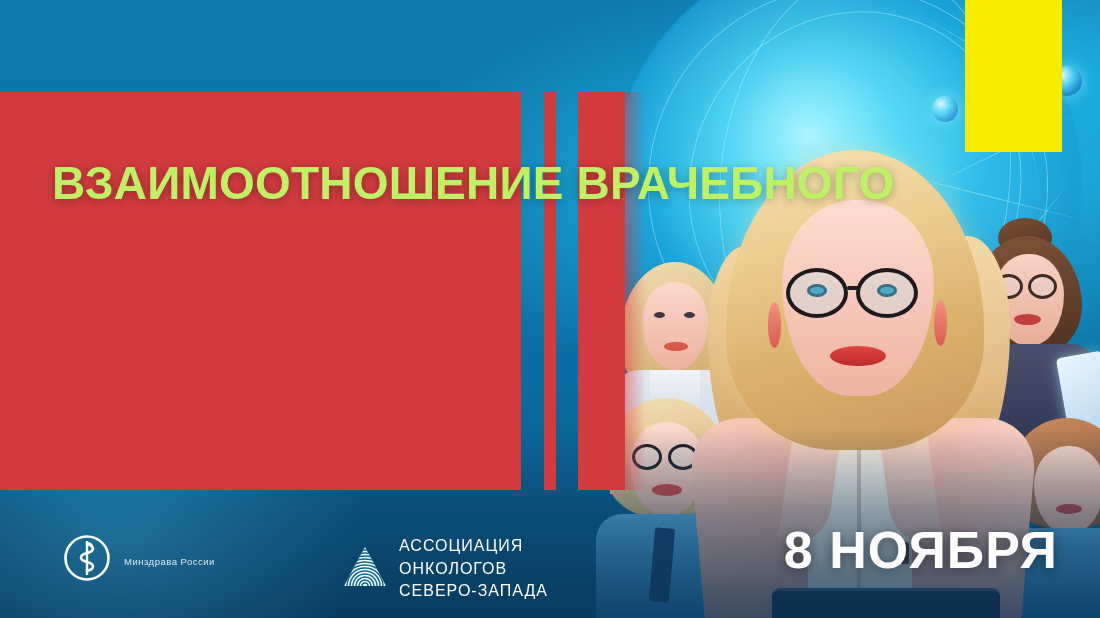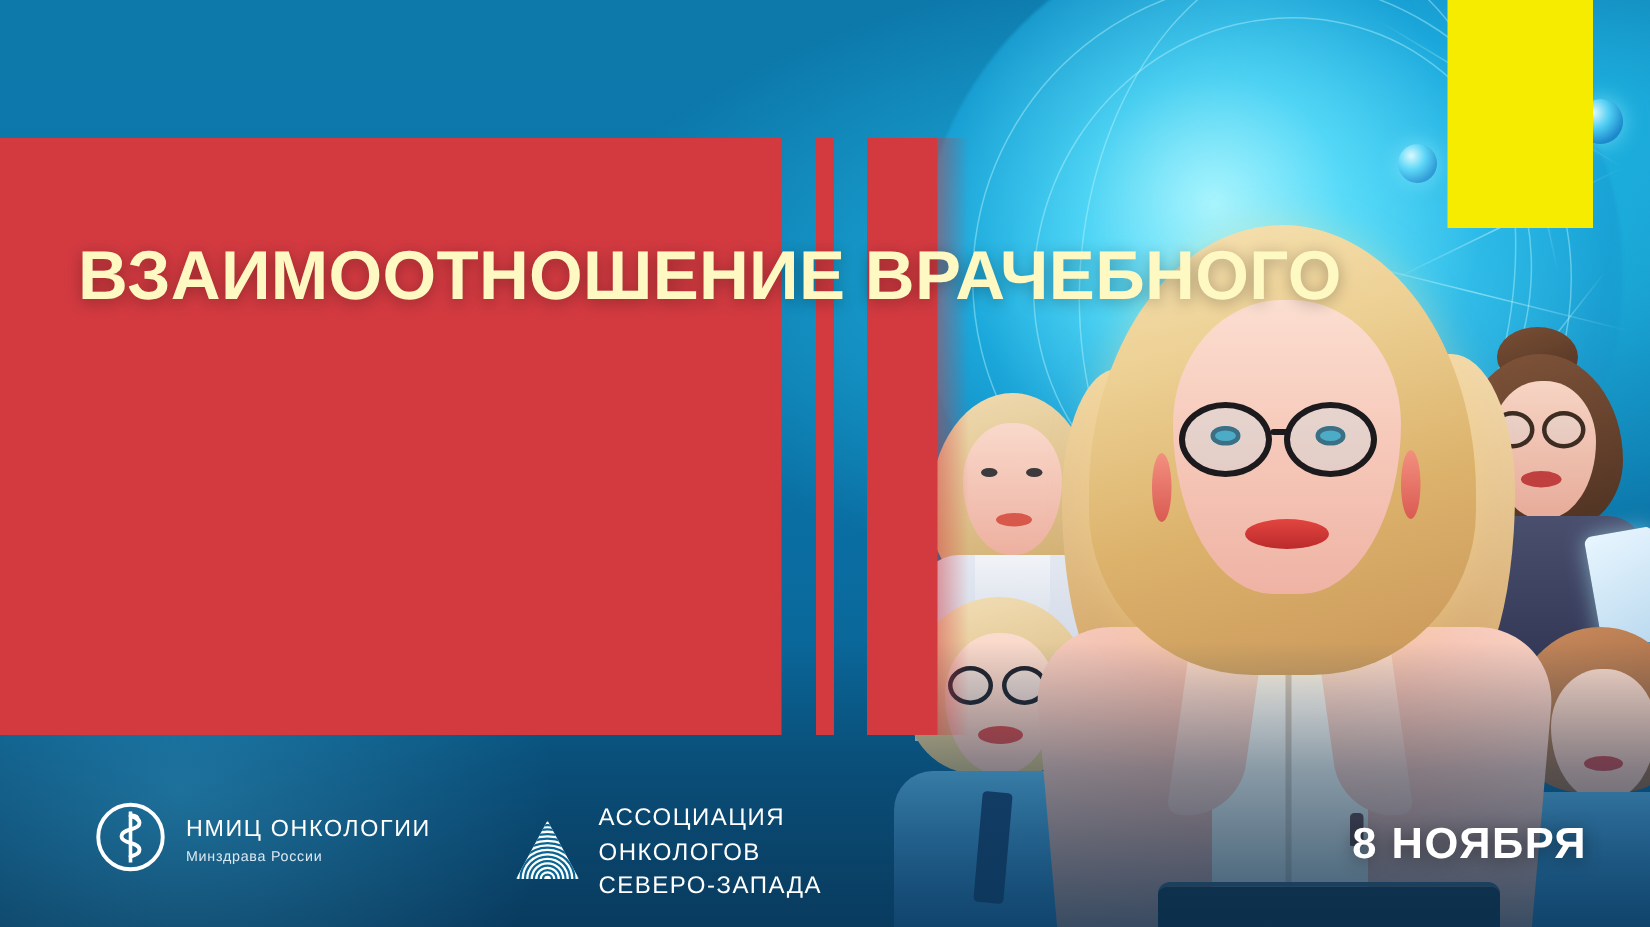--- a/index.html
+++ b/index.html
@@ -180,32 +180,32 @@
     position:absolute;left:600px;top:92px;width:46px;height:398px;
     background:linear-gradient(90deg, rgba(210,58,64,1) 0%, rgba(210,58,64,.55) 45%, rgba(210,58,64,0) 100%);
   }
 
   
   .yellow-block{position:absolute;left:965px;top:0;width:97px;height:152px;background:#f5ec00;}
 
   
   .title{
     position:absolute;left:52px;top:155px;width:880px;
-    color:#fef9c3;font-weight:700;font-size:46px;line-height:1.23;
+    color:#bef264;font-weight:700;font-size:46px;line-height:1.23;
     letter-spacing:.2px;text-transform:uppercase;
     text-shadow:0 2px 10px rgba(0,0,0,.30);
   }
   .title .ln{display:block;white-space:nowrap;}
   .kicker{
     position:absolute;left:56px;top:394px;
     color:#fff;font-size:22px;letter-spacing:1.6px;text-transform:uppercase;
   }
   .date{
     position:absolute;right:42px;bottom:38px;
-    color:#fff;font-weight:700;font-size:29px;letter-spacing:1px;text-transform:uppercase;
+    color:#fff;font-weight:700;font-size:52px;letter-spacing:1px;text-transform:uppercase;
     text-shadow:0 2px 12px rgba(0,0,0,.45);
   }
 
   
   .logo{position:absolute;display:flex;align-items:center;gap:12px;}
   .logo-nmic{left:62px;top:533px;}
   .logo-assoc{left:342px;top:535px;gap:11px;}
   .logo-txt{color:#fff;}
   .logo-nmic .l1,.logo-nmic .l2{font-size:15.5px;letter-spacing:1.1px;line-height:1.22;text-transform:uppercase;font-weight:400;}
   .logo-nmic .l3{font-size:9.5px;letter-spacing:.5px;margin-top:3px;color:#dbe9f2;}
@@ -319,21 +319,20 @@
   <div class="logo logo-nmic">
     <span>
       <svg width="50" height="50" viewBox="0 0 50 50" aria-hidden="true">
         <circle cx="25" cy="25" r="21.5" fill="none" stroke="#ffffff" stroke-width="2.6"></circle>
         <path d="M25 8 L25 42" stroke="#ffffff" stroke-width="2.4" fill="none"></path>
         <path d="M25 11 C33 13 33 18 25 20 C17 22 17 27 25 29 C33 31 33 36 25 38" fill="none" stroke="#ffffff" stroke-width="2.6" stroke-linecap="round"></path>
         <path d="M25 10.5 C28.5 10 30.5 12 29.5 13.6" fill="none" stroke="#ffffff" stroke-width="2.2" stroke-linecap="round"></path>
       </svg>
     </span>
     <span class="logo-txt">
-      <div class="l1">НМИЦ ОНКОЛОГИИ</div>
       <div class="l3">Минздрава России</div>
     </span>
   </div>
 
   <div class="logo logo-assoc">
     <span>
       <svg width="46" height="44" viewBox="0 0 46 44" aria-hidden="true">
         <defs>
           <clipPath id="tri">
               <path d="M23 2 L44 41 L2 41 Z"></path>

